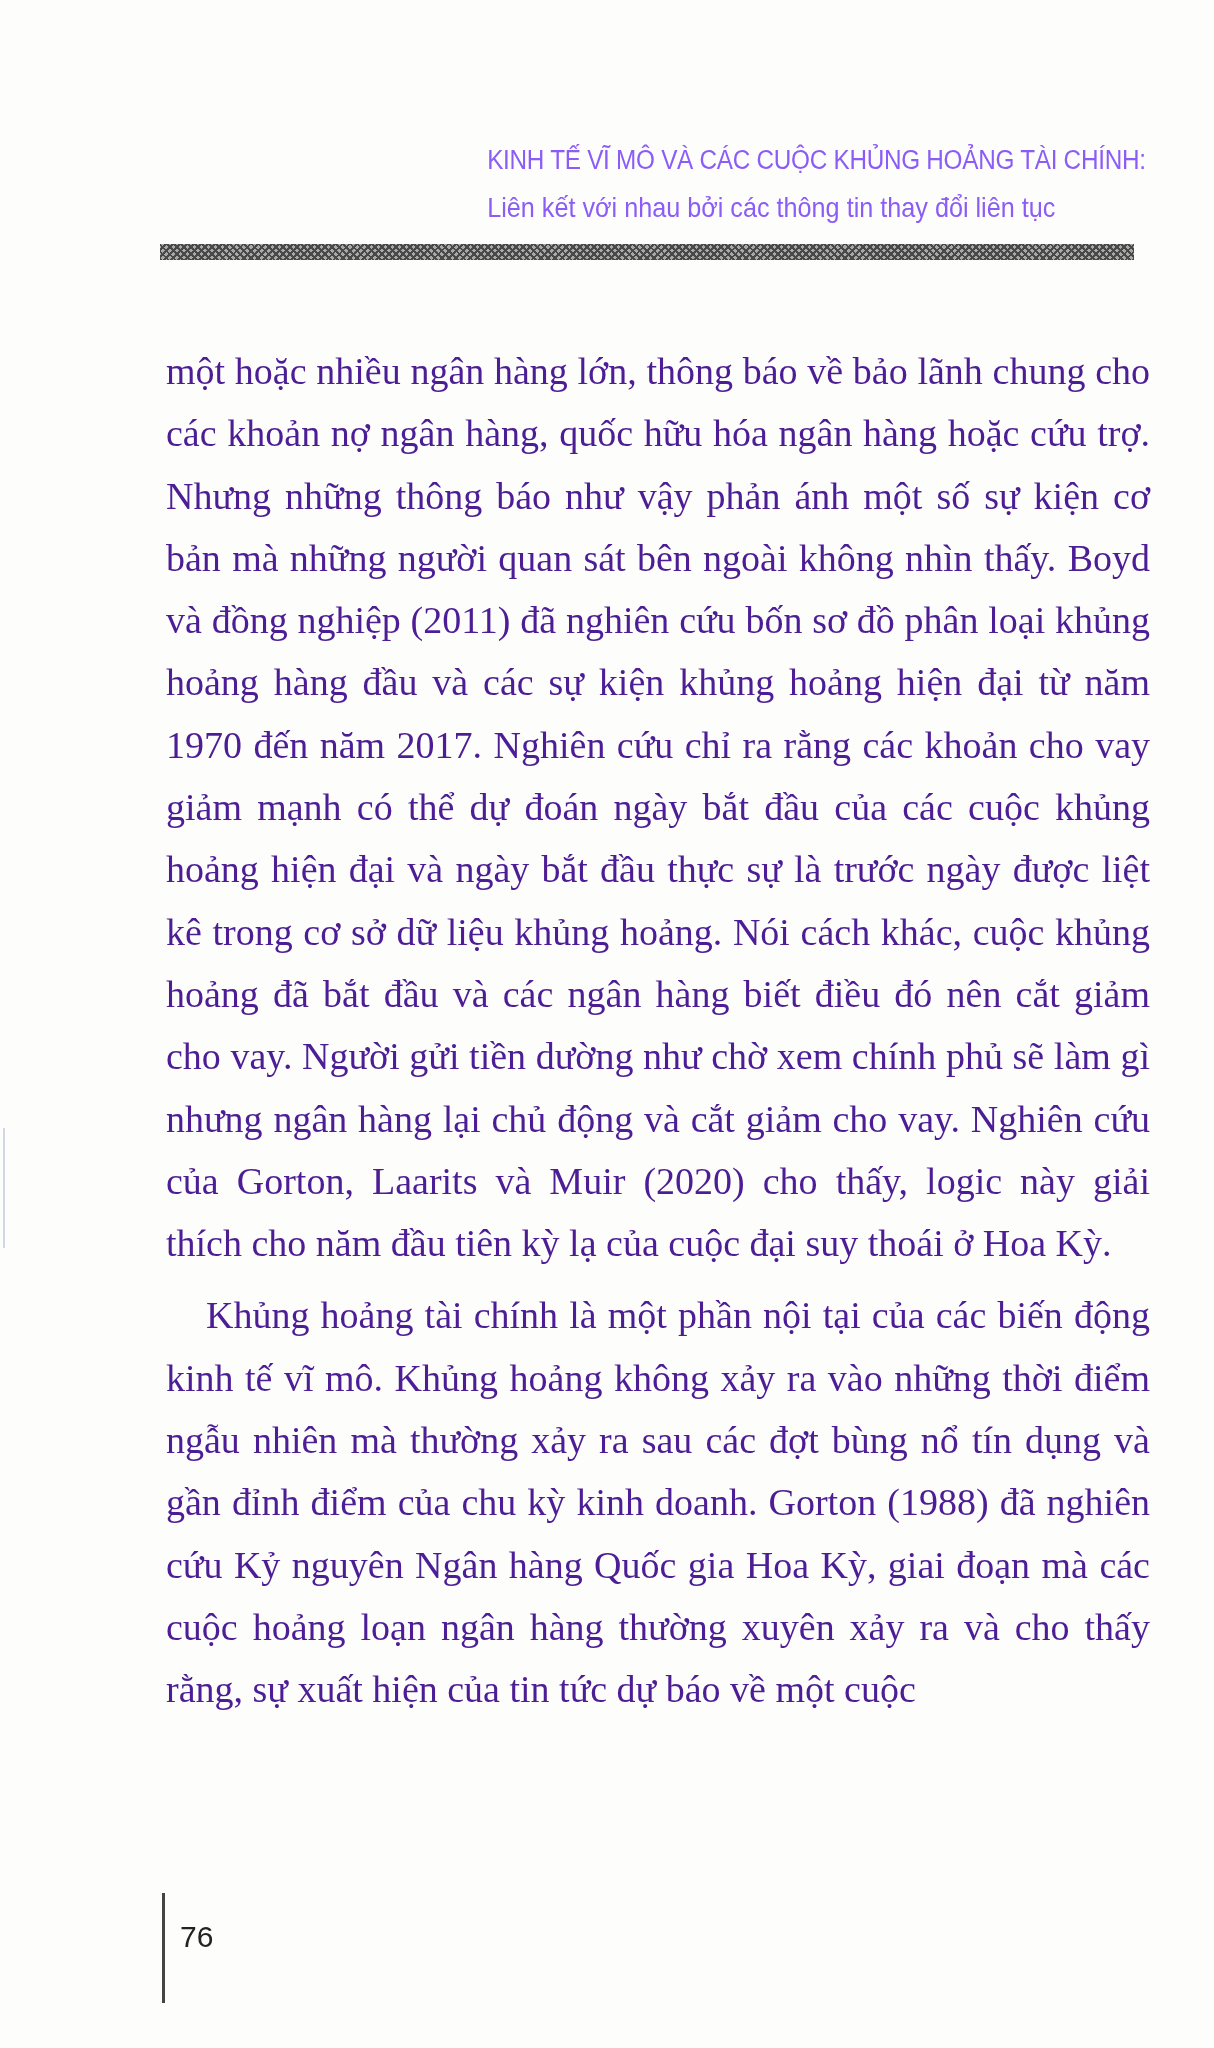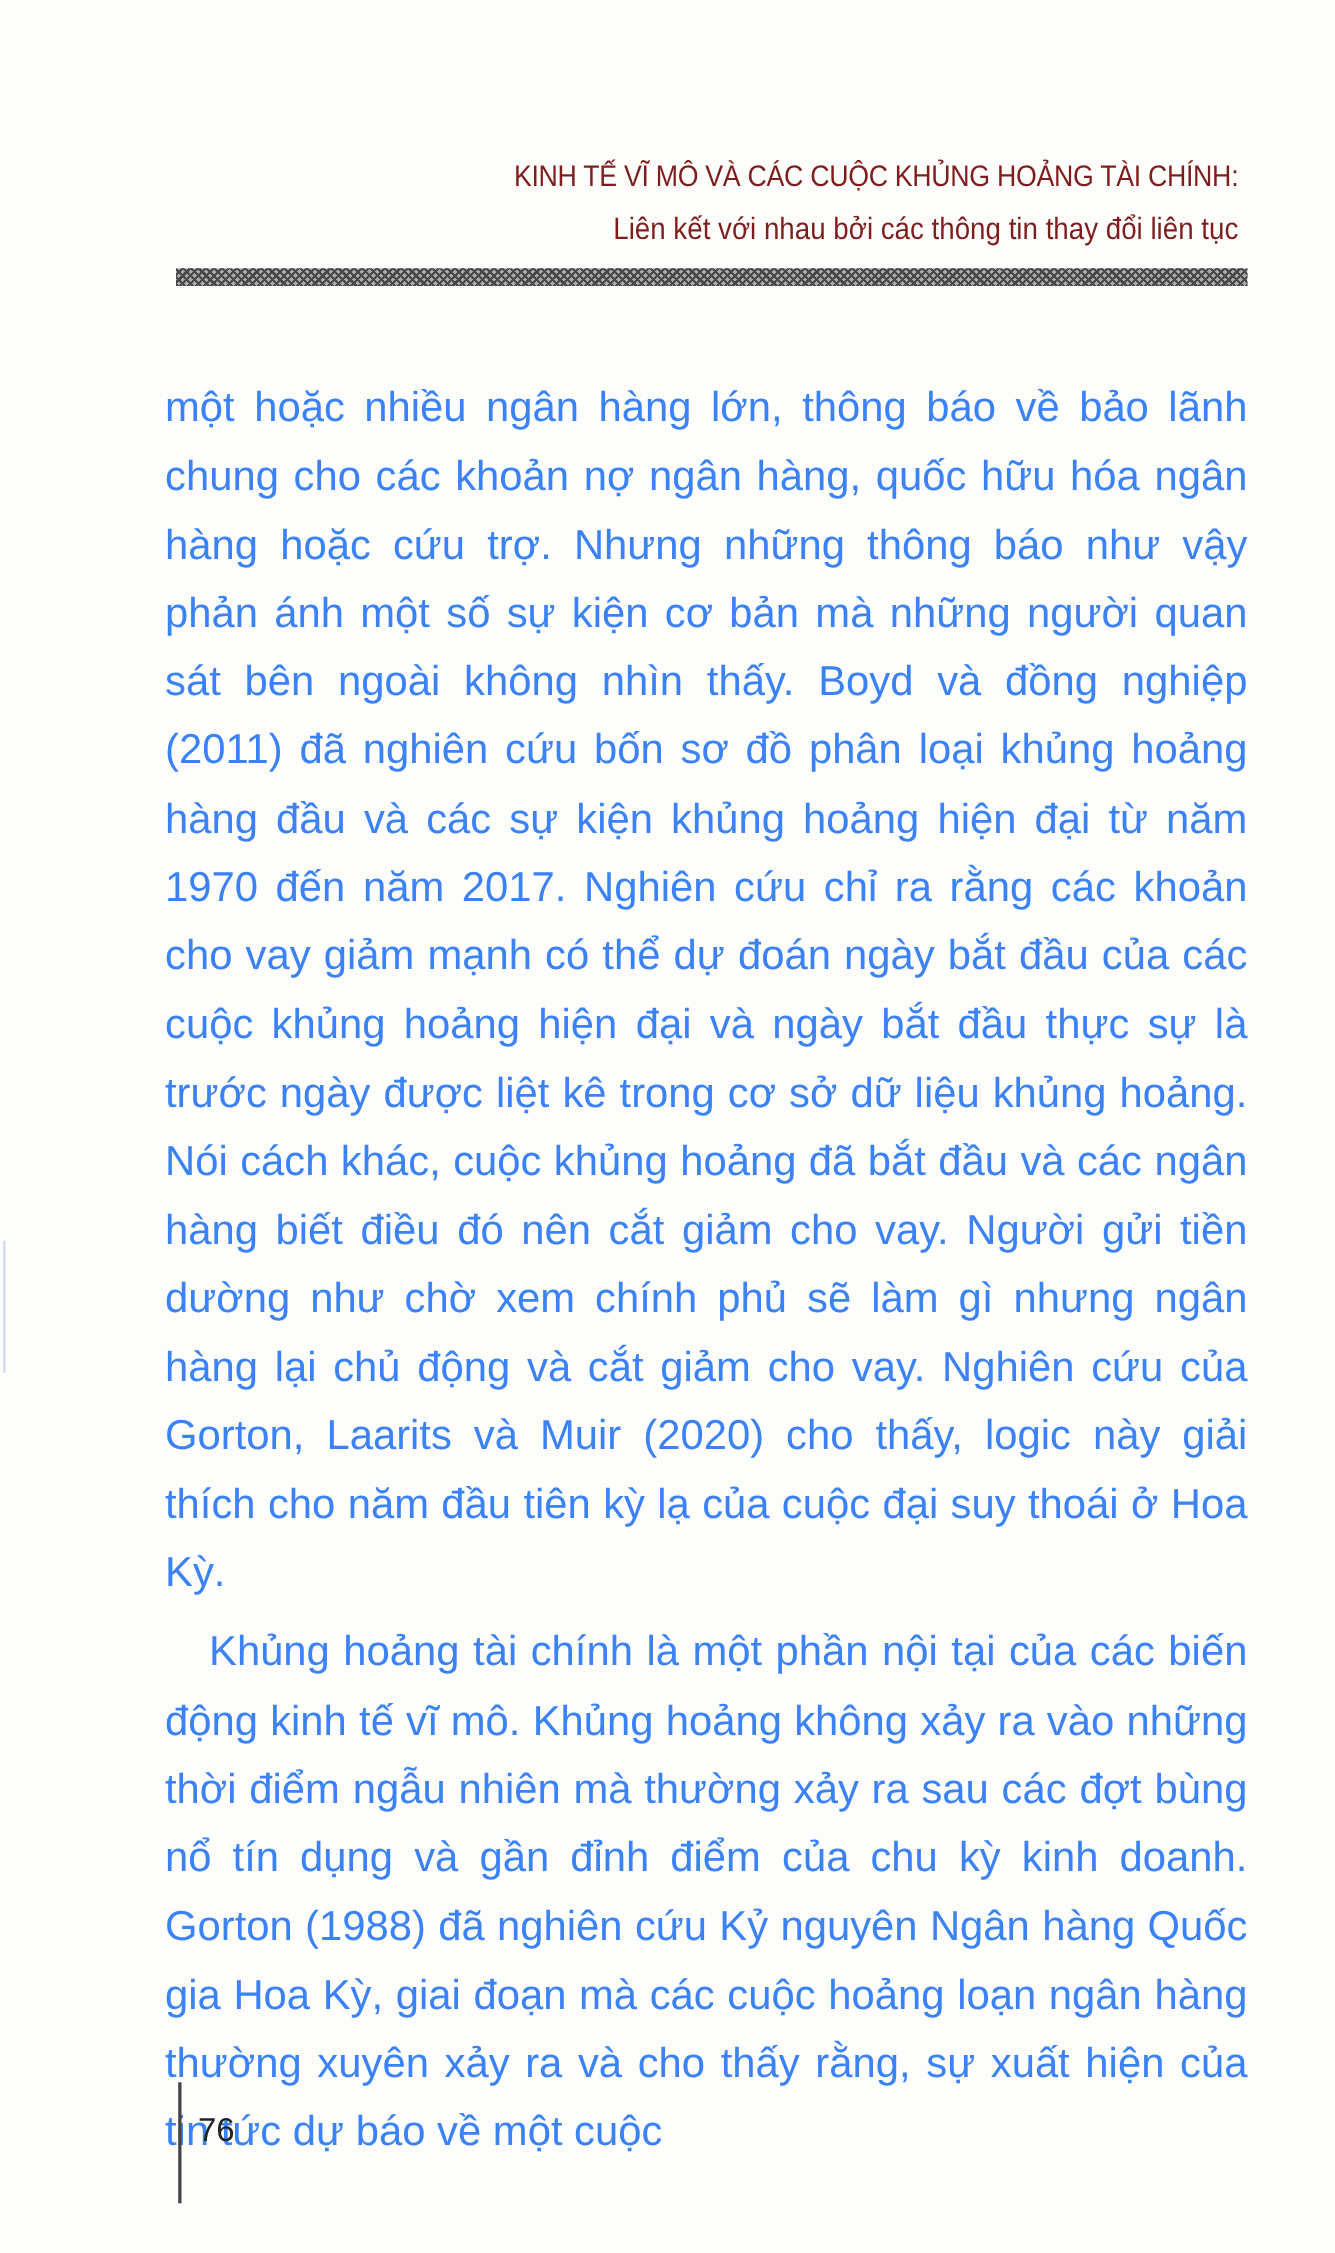--- a/index.html
+++ b/index.html
@@ -18,25 +18,25 @@
       position: absolute;
       left: 3px;
       top: 1128px;
       width: 2px;
       height: 120px;
       background: #c7cde0;
       opacity: 0.8;
     }
     .running-head {
       position: absolute;
-      right: 88px;
+      right: 68px;
       top: 140px;
-      text-align: right;
+      text-align: left;
       font-family: "Liberation Sans", sans-serif;
-      color: #7f1d1d;
+      color: #8b5cf6;
     }
     .running-head .title {
       font-size: 27px;
       letter-spacing: -0.3px;
       line-height: 40px;
       transform: scaleX(0.9);
       transform-origin: right center;
       white-space: nowrap;
     }
     .running-head .subtitle {
@@ -54,28 +54,28 @@
       top: 244px;
       height: 16px;
       background:
         repeating-linear-gradient(45deg, #2a2a2a 0 2px, transparent 2px 5px),
         repeating-linear-gradient(-45deg, #2a2a2a 0 2px, transparent 2px 5px);
       background-color: #9a9a9a;
       opacity: 0.85;
     }
     .body-text {
       position: absolute;
-      left: 150px;
+      left: 166px;
       top: 340px;
       width: 984px;
-      font-family: Liberation Sans, sans-serif;
+      font-family: Liberation Serif, serif;
       font-size: 38px;
       line-height: 62.3px;
       text-align: justify;
-      color: #3b82f6;
+      color: #4c1d95;
     }
     .body-text p {
       margin: 0;
     }
     .body-text p.indent {
       text-indent: 40px;
       margin-top: 10px;
     }
     .footer-rule {
       position: absolute;

